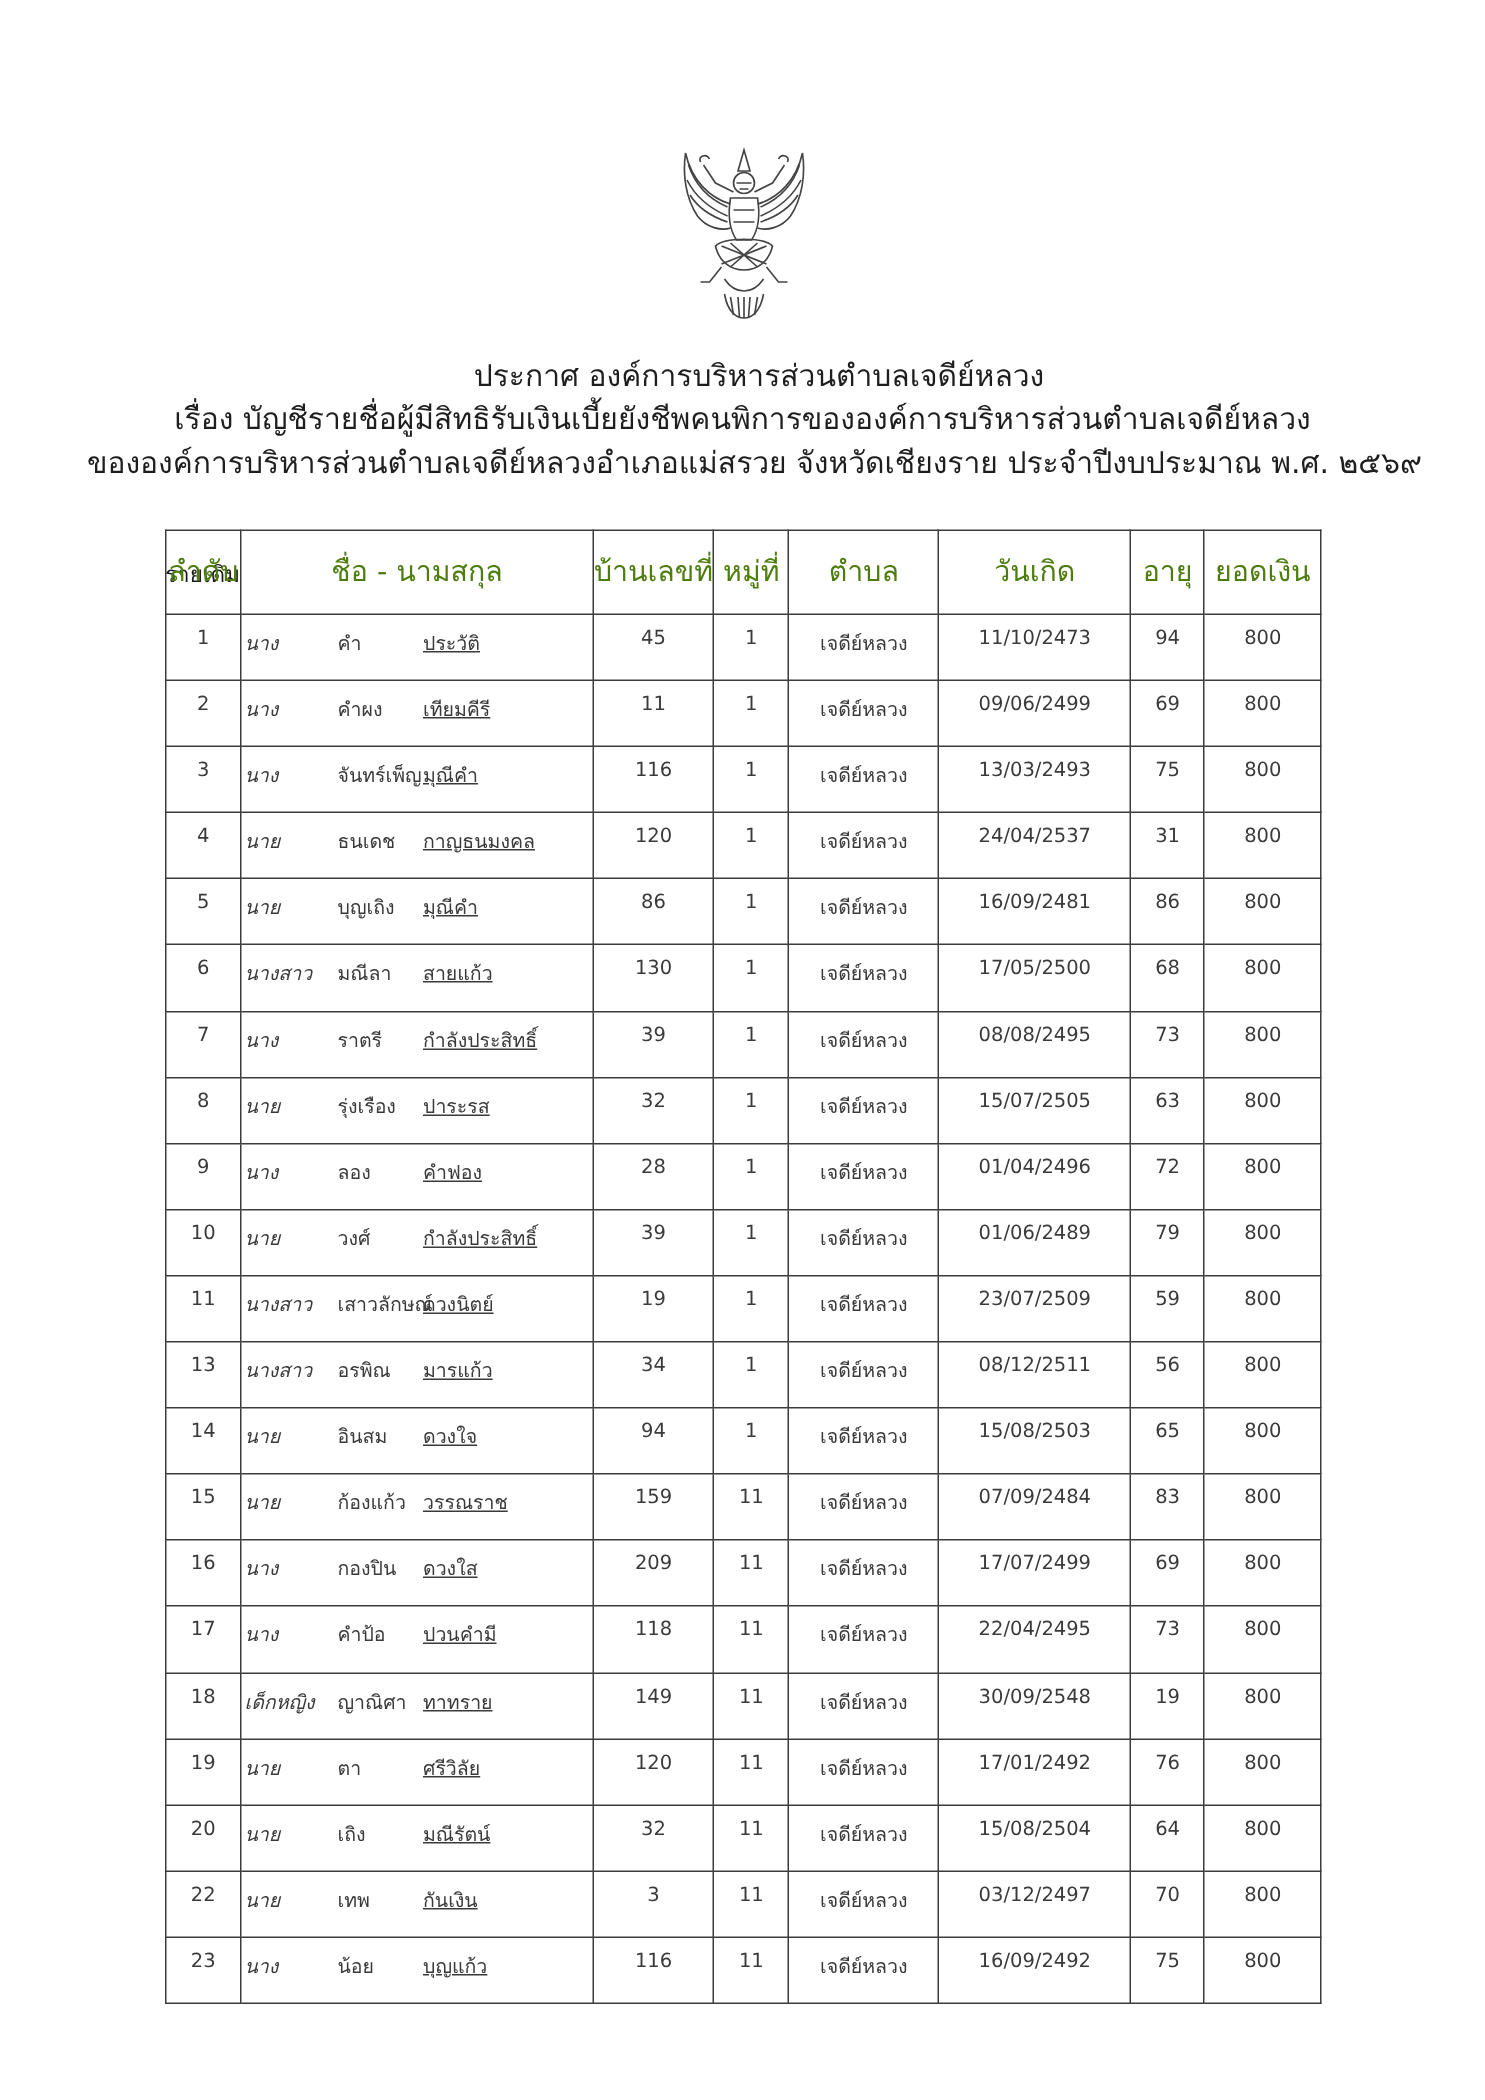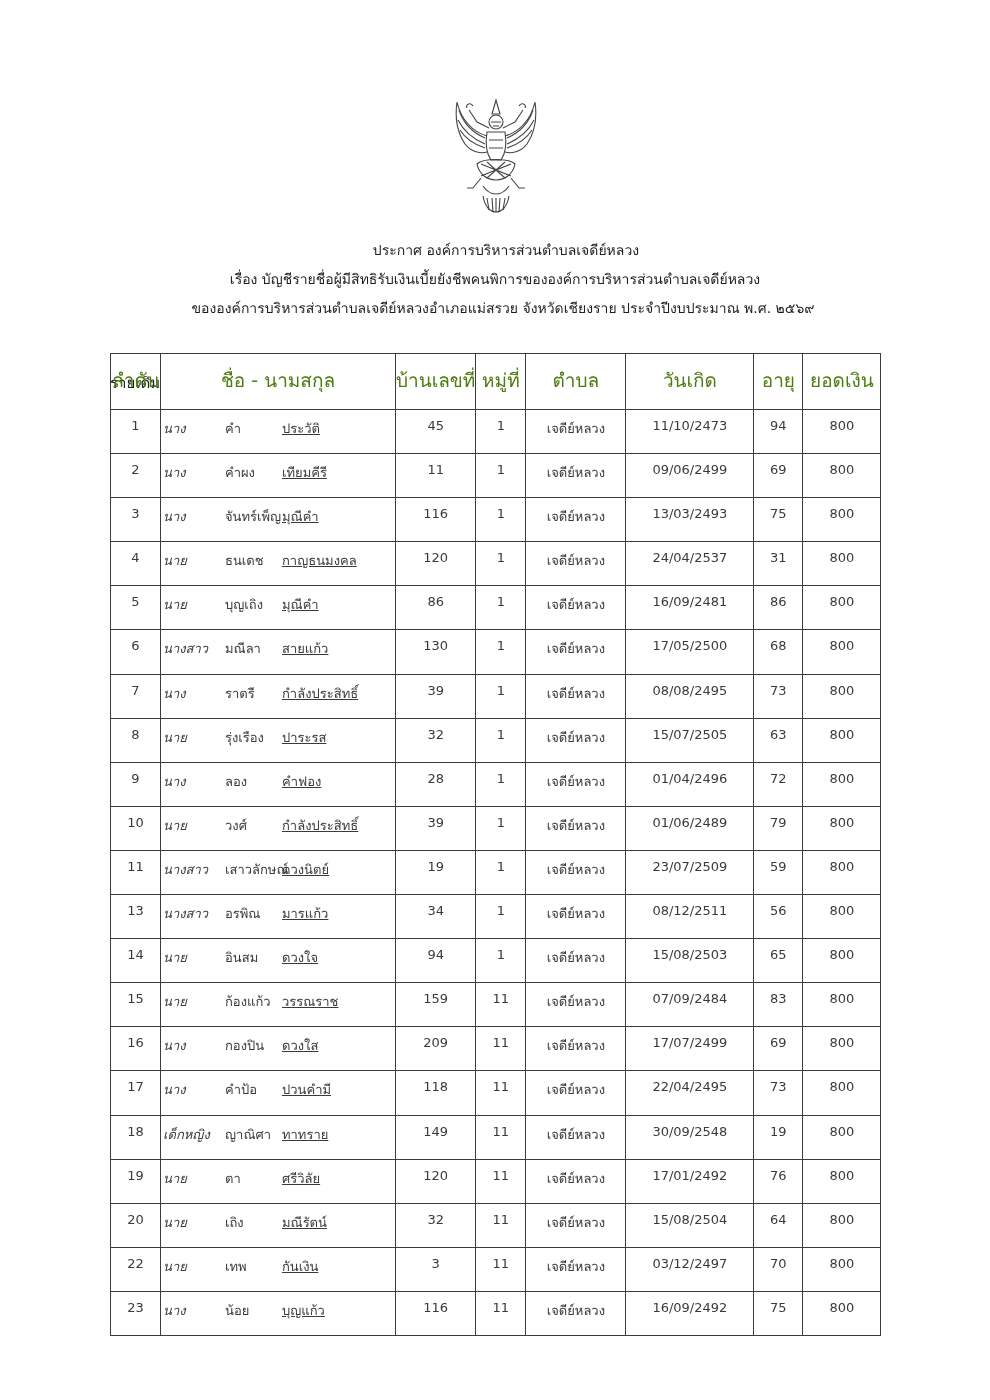--- a/index.html
+++ b/index.html
@@ -1,20 +1,20 @@
 <!DOCTYPE html>
 <html><head>
 <meta charset="utf-8">
 <style>
   html, body { margin: 0; padding: 0; background: #ffffff; }
   body { width: 990px; height: 1400px; position: relative; overflow: hidden;
          font-family: "DejaVu Sans", sans-serif; color: #2a2a2a; }
   .garuda { position: absolute; left: 447px; top: 92px; width: 98px; height: 130px; }
   .titles { position: absolute; left: 0; top: 236px; width: 990px; text-align: center; color: #1e1e1e; }
-  .titles div { font-size: 14px; line-height: 29px; white-space: nowrap; }
+  .titles div { font-size: 20px; line-height: 29px; white-space: nowrap; }
   .titles .t1 { padding-left: 22px; }
   .titles .t2 { padding-left: 0px; }
   .titles .t3 { padding-left: 16px; }
   .section { position: absolute; left: 110px; top: 333px; font-size: 15px; color: #1e1e1e; margin-top: 38px; }
   table.list { position: absolute; left: 110px; top: 353px; border-collapse: collapse; table-layout: fixed;
                font-size: 13px; color: #3a3a3a; }
   table.list td, table.list th { border: 1.3px solid #3c3c3c; padding: 0; white-space: nowrap; overflow: hidden; }
   table.list th { height: 44px; font-weight: normal; font-size: 19px; color: #4d7c0f; vertical-align: top; padding-top: 11px; text-align: center; }
   table.list td { height: 35.1px; vertical-align: top; padding-top: 8px; }
   .c { text-align: center; }

